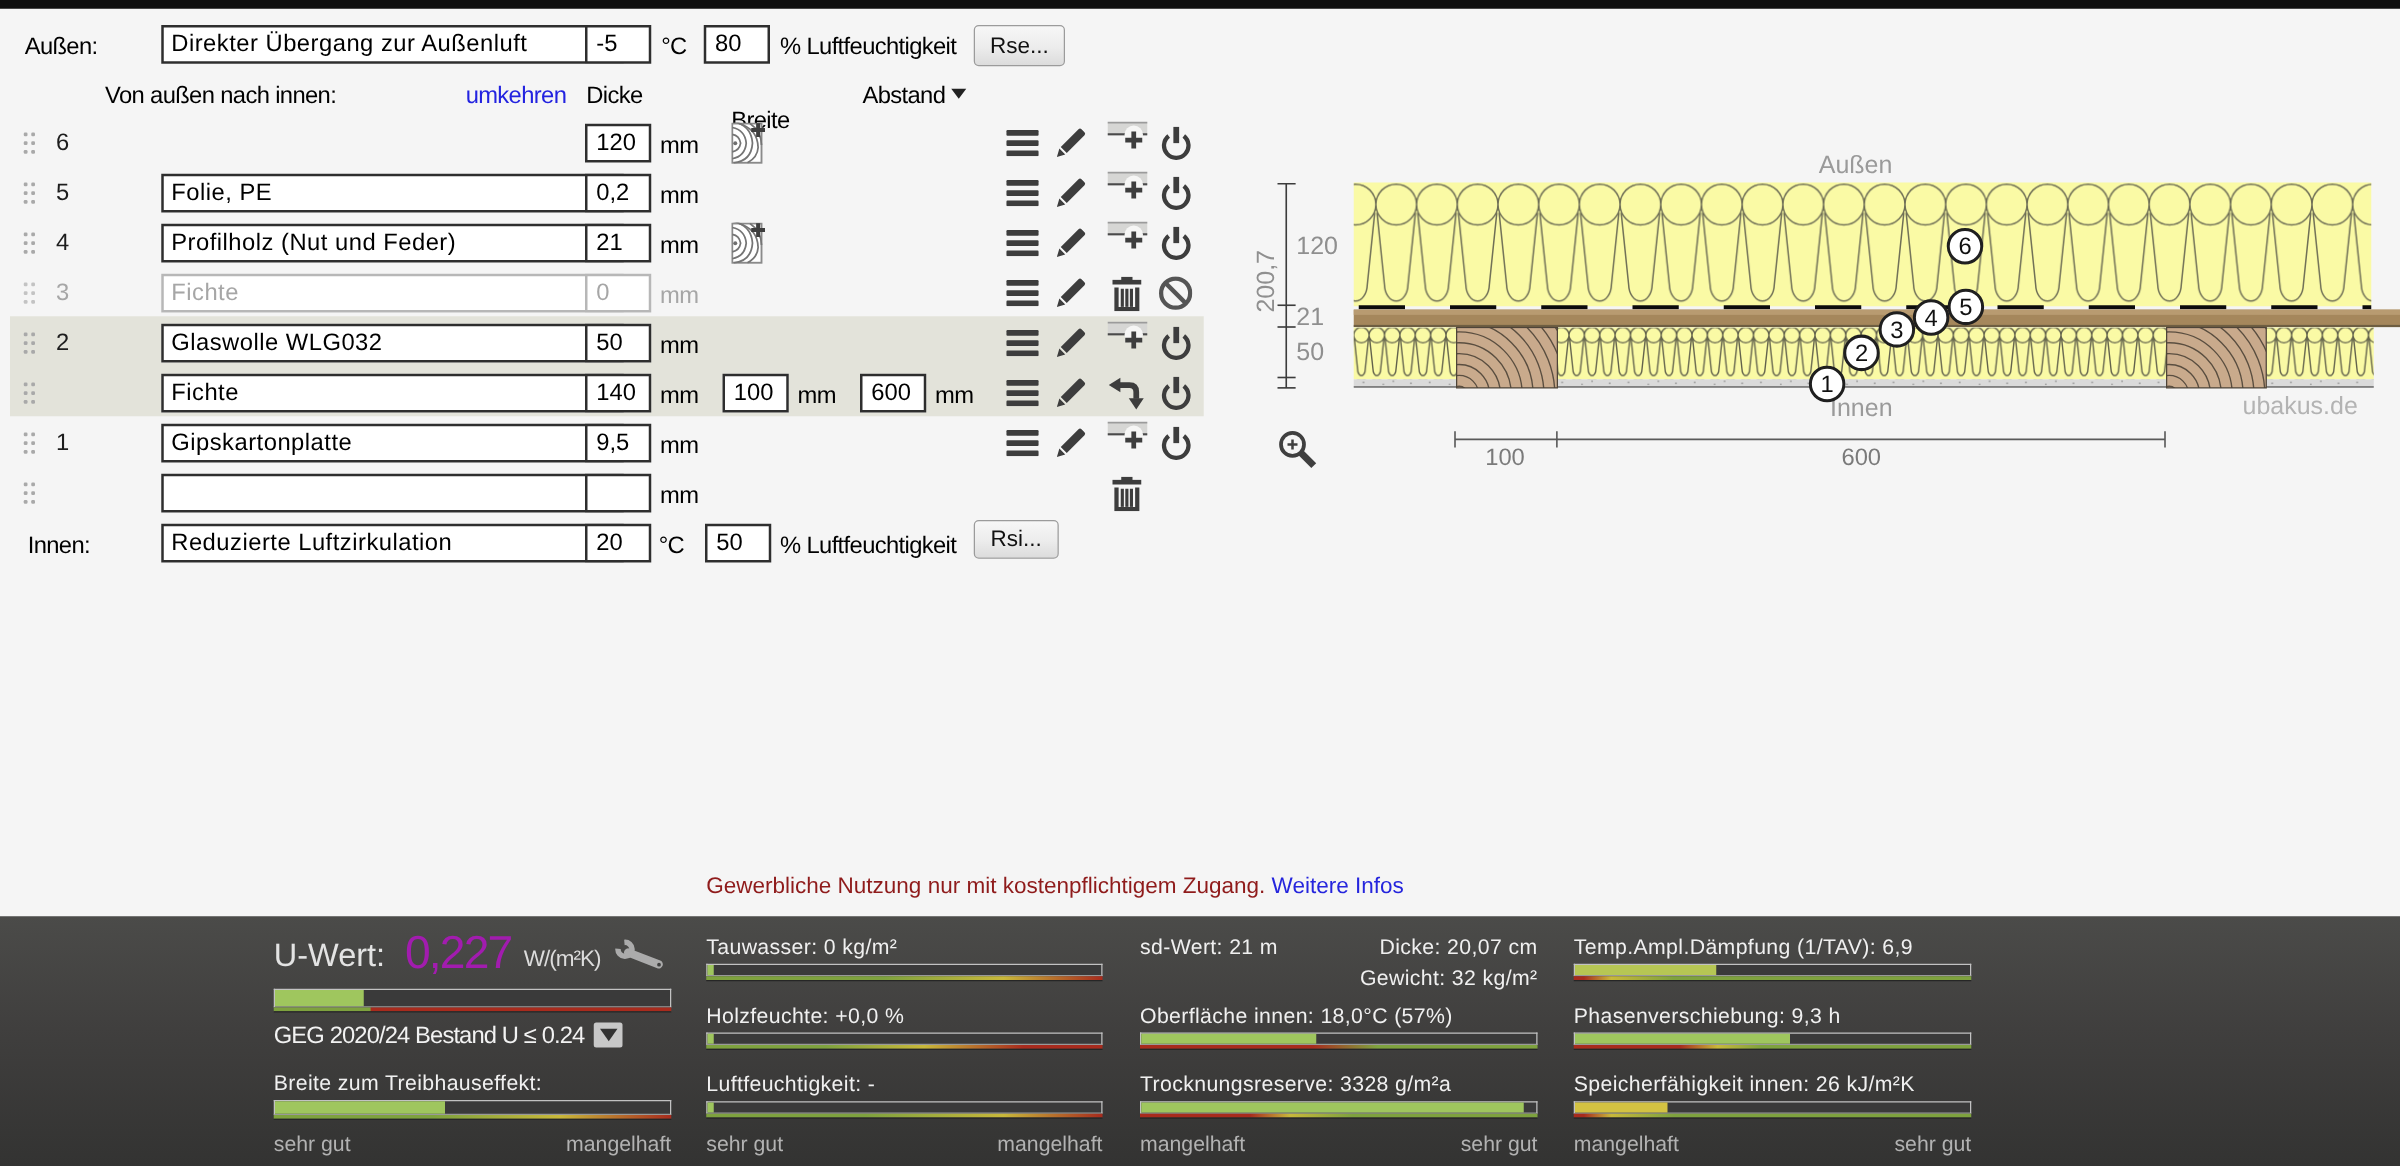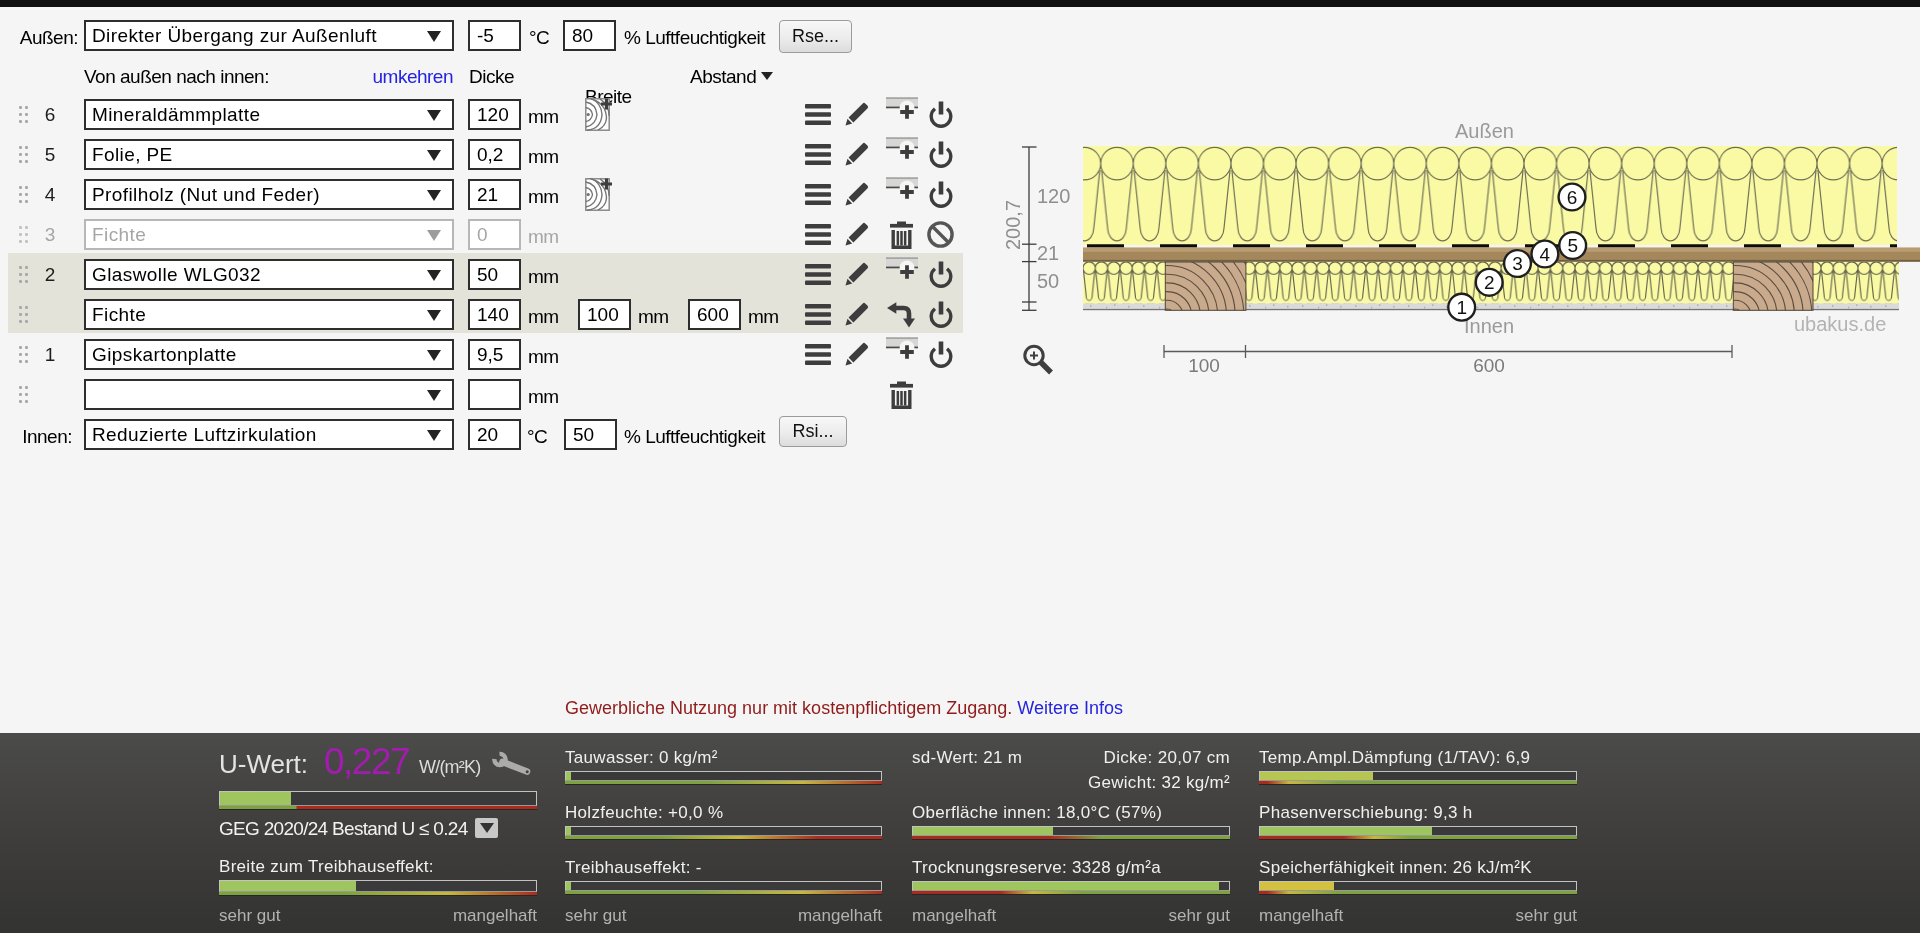--- a/index.html
+++ b/index.html
@@ -2,21 +2,21 @@
 <html lang="de"><head>
 <meta charset="utf-8">
 <title>U-Wert Rechner</title>
 <style>
 * { margin:0; padding:0; box-sizing:border-box; }
 html,body { width:1920px; height:933px; background:#f5f5f5; font-family:"Liberation Sans", sans-serif; overflow:hidden; }
 #page { position:relative; width:1920px; height:933px; }
 .abs { position:absolute; }
 #topbar { left:0; top:0; width:1920px; height:7px; background:#101010; }
 .lbl { font-size:19px; letter-spacing:-0.5px; color:#000; white-space:nowrap; }
-.sel { background:#fff; border:2px solid #2e2e2e; height:31px; width:370px; font-size:19px; letter-spacing:0.4px; color:#000; line-height:27px; padding-left:6px; white-space:nowrap; overflow:hidden; }
+.sel { background:#fff; border:2px solid #2e2e2e; height:31px; width:370px; font-size:19px; letter-spacing:0.4px; color:#000; line-height:27px; padding-left:6px; white-space:nowrap; overflow:hidden;margin-left:45px; }
 .sel .arr { position:absolute; right:11px; top:9px; width:0; height:0; border-left:7.5px solid transparent; border-right:7.5px solid transparent; border-top:11px solid #222; }
 .inp { background:#fff; border:2px solid #2e2e2e; height:31px; width:53px; font-size:19px; color:#000; line-height:27px; padding-left:7px; white-space:nowrap; }
 .dis { border-color:#b7b7b7 !important; color:#a6a6a6 !important; }
 .dis .arr { border-top-color:#9c9c9c !important; }
 .btn { background:linear-gradient(180deg,#f7f7f7 0%,#ececec 55%,#dcdcdc 100%); border:1px solid #9b9b9b; border-radius:4px; font-size:18px; color:#111; text-align:center; }
 .num { font-size:19px; color:#1d1d1d; width:26px; text-align:center; }
 .handle { width:10px; height:18px; }
 .handle i { position:absolute; width:3px; height:3px; background:#aaa; border-radius:1px; }
 #hl2 { left:8px; top:253px; width:955px; height:80px; background:#e3e3da; }
 .blue { color:#2323e0; }
@@ -47,21 +47,20 @@
 <div class="abs lbl" style="left:690px;top:66px;">Abstand <span style="display:inline-block;vertical-align:3px;width:0;height:0;border-left:6px solid transparent;border-right:6px solid transparent;border-top:8px solid #222;"></span></div>
 <div class="abs handle" style="left:19px;top:106px;">
       <i style="left:0px;top:0px;background:#a9a9a9"></i>
       <i style="left:6px;top:0px;background:#a9a9a9"></i>
       <i style="left:0px;top:7px;background:#a9a9a9"></i>
       <i style="left:6px;top:7px;background:#a9a9a9"></i>
       <i style="left:0px;top:14px;background:#a9a9a9"></i>
       <i style="left:6px;top:14px;background:#a9a9a9"></i>
     </div>
 <div class="abs num" style="left:37px;top:104px;color:#1d1d1d;">6</div>
-<div class="abs sel" style="left:84px;top:99px;">Mineraldämmplatte<span class="arr"></span></div>
 <div class="abs inp" style="left:468px;top:99px;">120</div>
 <div class="abs lbl" style="left:528px;top:106px;color:#000;">mm</div>
 <div class="abs" style="left:585px;top:98px;width:28px;height:34px;">
 <svg width="28" height="34" viewBox="0 0 28 34">
 <rect x="0.8" y="0.8" width="23.4" height="31.4" fill="#ffffff" stroke="#8a8a8a" stroke-width="1.5"></rect>
 <g fill="none" stroke="#757575" stroke-width="1.4">
 <path d="M0.8,9.5 Q6.5,10.5 7.5,16.5 Q6.5,22.5 0.8,23.5"></path>
 <path d="M0.8,4 Q11,6 12,16.5 Q11,27 0.8,29"></path>
 <path d="M0.8,-1 Q16,2 17,16.5 Q16,31 2,32.2"></path>
 <path d="M6,0.8 Q21,5 21.5,20 Q21,28 13,32.2"></path>
@@ -483,21 +482,21 @@
 <div class="abs ft" style="left:565px;top:748px;">Tauwasser: 0 kg/m²</div>
 <div class="abs bar" style="left:565px;top:771px;width:317px;height:10px;">
       <div class="fill" style="width:5px;background:#9fc65e;"></div>
     </div>
 <div class="abs" style="left:565px;top:781px;width:317px;height:4px;background:linear-gradient(90deg,#7ea23e 0,#7ea23e 45%,#c8b83a 75%,#a82b1d 100%);border-bottom:1px solid #262626;"></div>
 <div class="abs ft" style="left:565px;top:803px;">Holzfeuchte: +0,0 %</div>
 <div class="abs bar" style="left:565px;top:826px;width:317px;height:10px;">
       <div class="fill" style="width:5px;background:#9fc65e;"></div>
     </div>
 <div class="abs" style="left:565px;top:836px;width:317px;height:4px;background:linear-gradient(90deg,#7ea23e 0,#7ea23e 30%,#c8b83a 55%,#a82b1d 80%,#a82b1d 100%);border-bottom:1px solid #262626;"></div>
-<div class="abs ft" style="left:565px;top:858px;">Treibhauseffekt: -</div>
+<div class="abs ft" style="left:565px;top:858px;">Luftfeuchtigkeit: -</div>
 <div class="abs bar" style="left:565px;top:881px;width:317px;height:10px;">
       <div class="fill" style="width:5px;background:#9fc65e;"></div>
     </div>
 <div class="abs" style="left:565px;top:891px;width:317px;height:4px;background:linear-gradient(90deg,#7ea23e 0,#7ea23e 40%,#c8b83a 75%,#a82b1d 100%);border-bottom:1px solid #262626;"></div>
 <div class="abs fg" style="left:565px;top:906px;">sehr gut</div>
 <div class="abs fg" style="left:682px;top:906px;width:200px;text-align:right;">mangelhaft</div>
 <div class="abs ft" style="left:912px;top:748px;">sd-Wert: 21 m</div>
 <div class="abs ft" style="left:1030px;top:748px;width:200px;text-align:right;">Dicke: 20,07 cm</div>
 <div class="abs ft" style="left:1030px;top:773px;width:200px;text-align:right;">Gewicht: 32 kg/m²</div>
 <div class="abs ft" style="left:912px;top:803px;">Oberfläche innen: 18,0°C (57%)</div>

